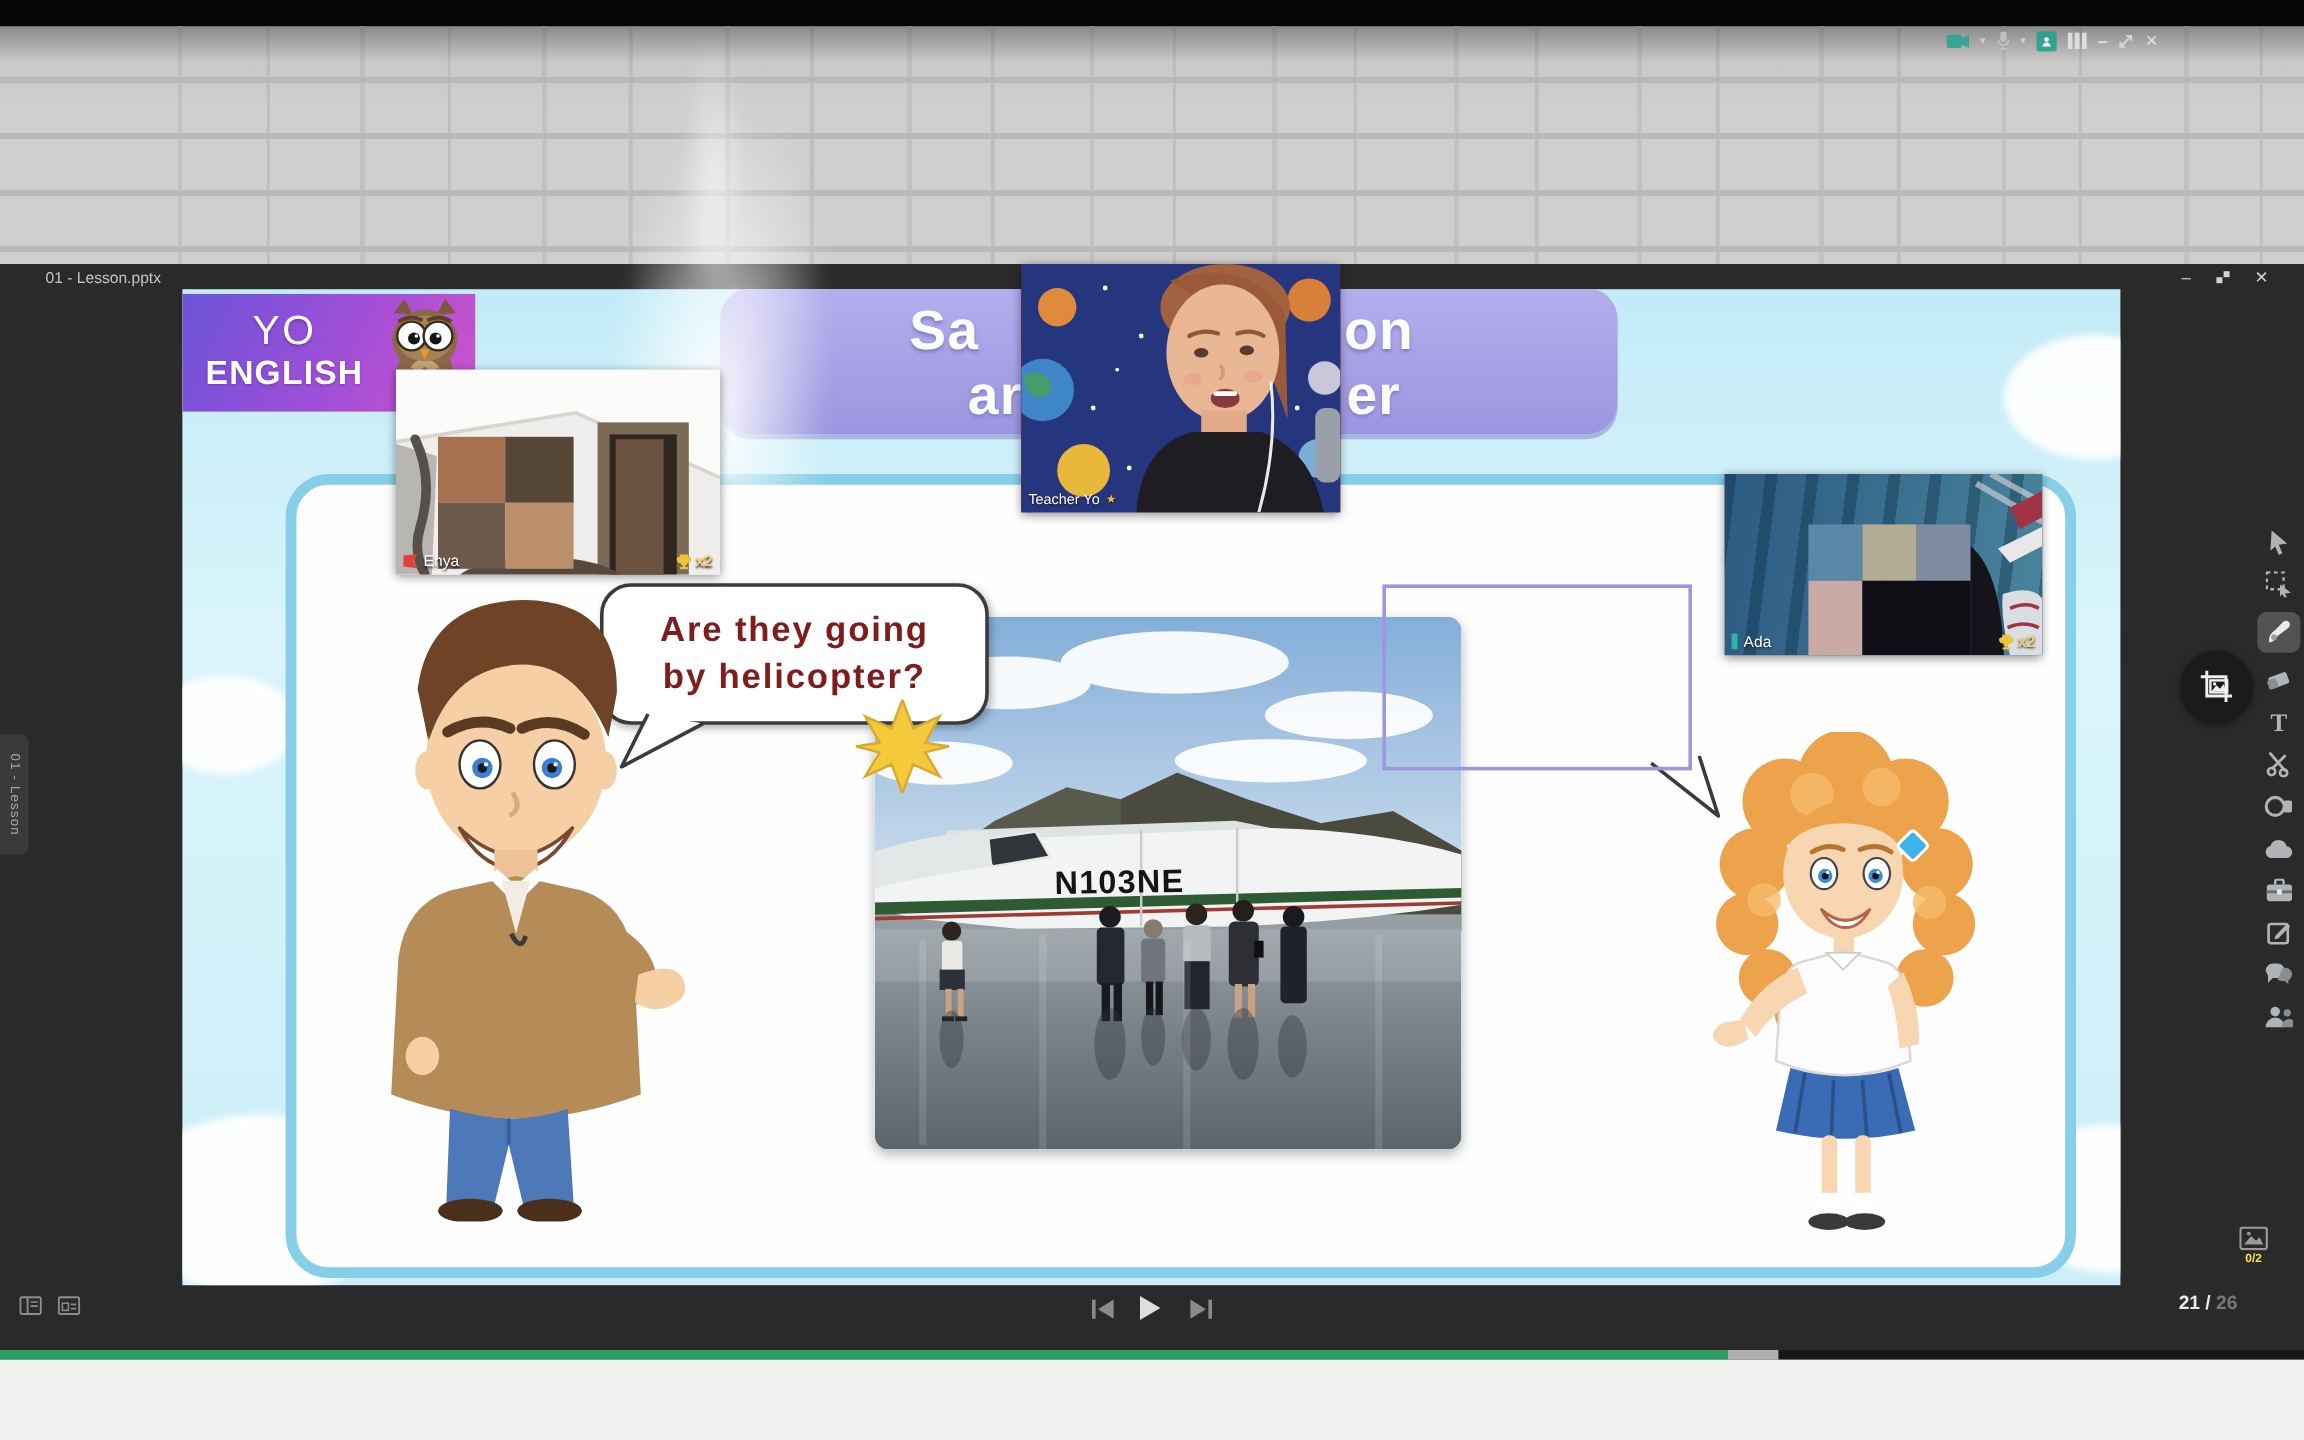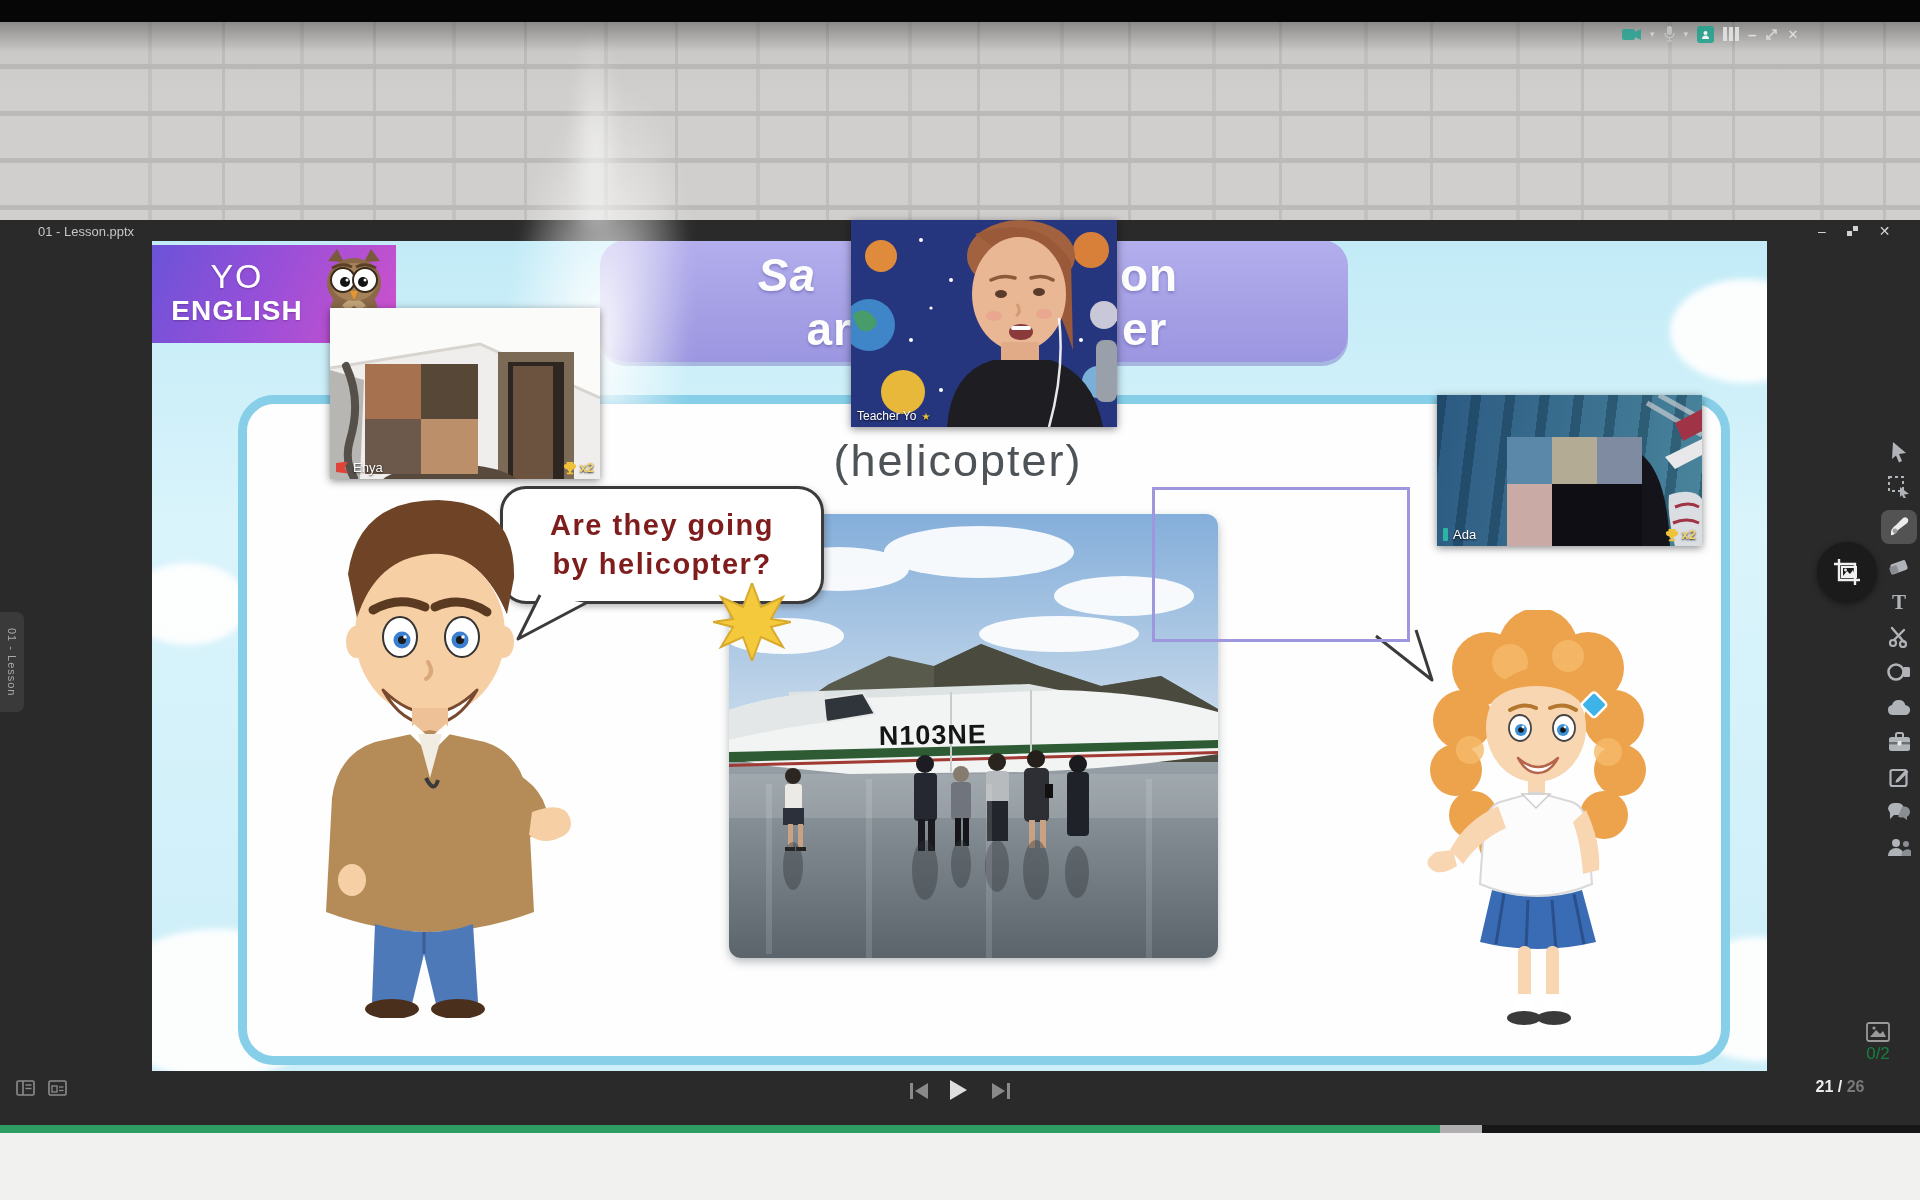--- a/index.html
+++ b/index.html
@@ -47,21 +47,21 @@
   #logo .l1{position:absolute;left:0;top:12px;width:170px;text-align:center;
         font-size:34px;font-weight:400;color:#fff;letter-spacing:2px;text-shadow:0 1px 2px rgba(90,40,120,.5);}
   #logo .l2{position:absolute;left:0;top:50px;width:170px;text-align:center;
         font-size:28px;font-weight:800;color:#fff;letter-spacing:1px;text-shadow:0 1px 2px rgba(90,40,120,.5);}
   #logo svg{position:absolute;right:2px;top:2px;}
 
   #banner{left:448px;top:-1px;width:748px;height:122px;border-radius:26px;
         background:linear-gradient(180deg,#b3aeec,#9b96e0);box-shadow:0 4px 0 rgba(120,115,190,.45);}
   .bt{position:absolute;font-size:46px;font-weight:bold;color:#fdfdfe;letter-spacing:1px;
       text-shadow:0 2px 3px rgba(105,100,175,.6);}
-  #bt1l{left:0;top:8px;width:216px;text-align:right;font-style:italic;}
+  #bt1l{left:0;top:8px;width:216px;text-align:right;}
   #bt1r{left:520px;top:8px;}
   #bt2l{left:0;top:62px;width:252px;text-align:right;}
   #bt2r{left:522px;top:62px;}
 
   #caption{left:606px;top:194px;width:400px;text-align:center;font-size:45px;
            color:#4e5357;letter-spacing:2px;}
 
   .bubble{position:absolute;background:#fff;border:3px solid #3b3b3b;border-radius:26px;
           box-shadow:2px 3px 6px rgba(60,60,60,.35);display:flex;flex-direction:column;
           align-items:center;justify-content:center;}
@@ -115,21 +115,21 @@
   #fico1{left:16px;top:1080px;}
   #fico2{left:48px;top:1080px;}
   #navL{left:908px;top:1082px;}
   #navP{left:948px;top:1079px;}
   #navR{left:990px;top:1082px;}
   #pagenum{left:1770px;top:1078px;width:140px;text-align:center;font-size:16px;font-weight:bold;
            color:#ececec;z-index:48;}
   #pagenum .dim{color:#787878;}
   #counter{left:1850px;top:1022px;width:56px;display:flex;flex-direction:column;align-items:center;
            gap:2px;z-index:48;}
-  #counter .ct{font-size:17px;font-weight:normal;color:#15803d;}
+  #counter .ct{font-size:10px;font-weight:bold;color:#fde047;}
 
   
   #progress{left:0;top:1125px;width:1920px;height:8px;background:#171717;z-index:70;}
   #prog-done{position:absolute;left:0;top:0;height:8px;width:1440px;background:#2f9e63;}
   #prog-head{position:absolute;left:1440px;top:0;height:8px;width:42px;background:#b0aeae;}
   #navbar{left:0;top:1133px;width:1920px;height:67px;background:#f1f2f0;z-index:70;}
   #btn-recents{position:absolute;left:528px;top:1150px;display:flex;gap:7px;height:30px;}
   #btn-recents i{width:3.5px;height:30px;background:#7c8386;border-radius:2px;}
   #btn-home{position:absolute;left:944px;top:1146px;width:30px;height:38px;
             border:3.5px solid #7c8386;border-radius:15px/19px;}
@@ -214,21 +214,20 @@
       </svg>
     </div>
 
     <div class="abs" id="banner">
       <span class="bt" id="bt1l">Sa</span>
       <span class="bt" id="bt1r">on</span>
       <span class="bt" id="bt2l">ar</span>
       <span class="bt" id="bt2r">er</span>
     </div>
 
-    <div class="abs" id="caption">(helicopter)</div>
 
     <div class="abs" id="photo">
       <svg width="489" height="444" viewBox="0 0 489 444">
         <defs>
           <linearGradient id="skyG" x1="0" y1="0" x2="0" y2="1">
               <stop offset="0" stop-color="#84aeda"></stop>
               <stop offset="1" stop-color="#d4e2ee"></stop>
             </linearGradient>
           <linearGradient id="grdG" x1="0" y1="0" x2="0" y2="1">
               <stop offset="0" stop-color="#97a0a6"></stop>

